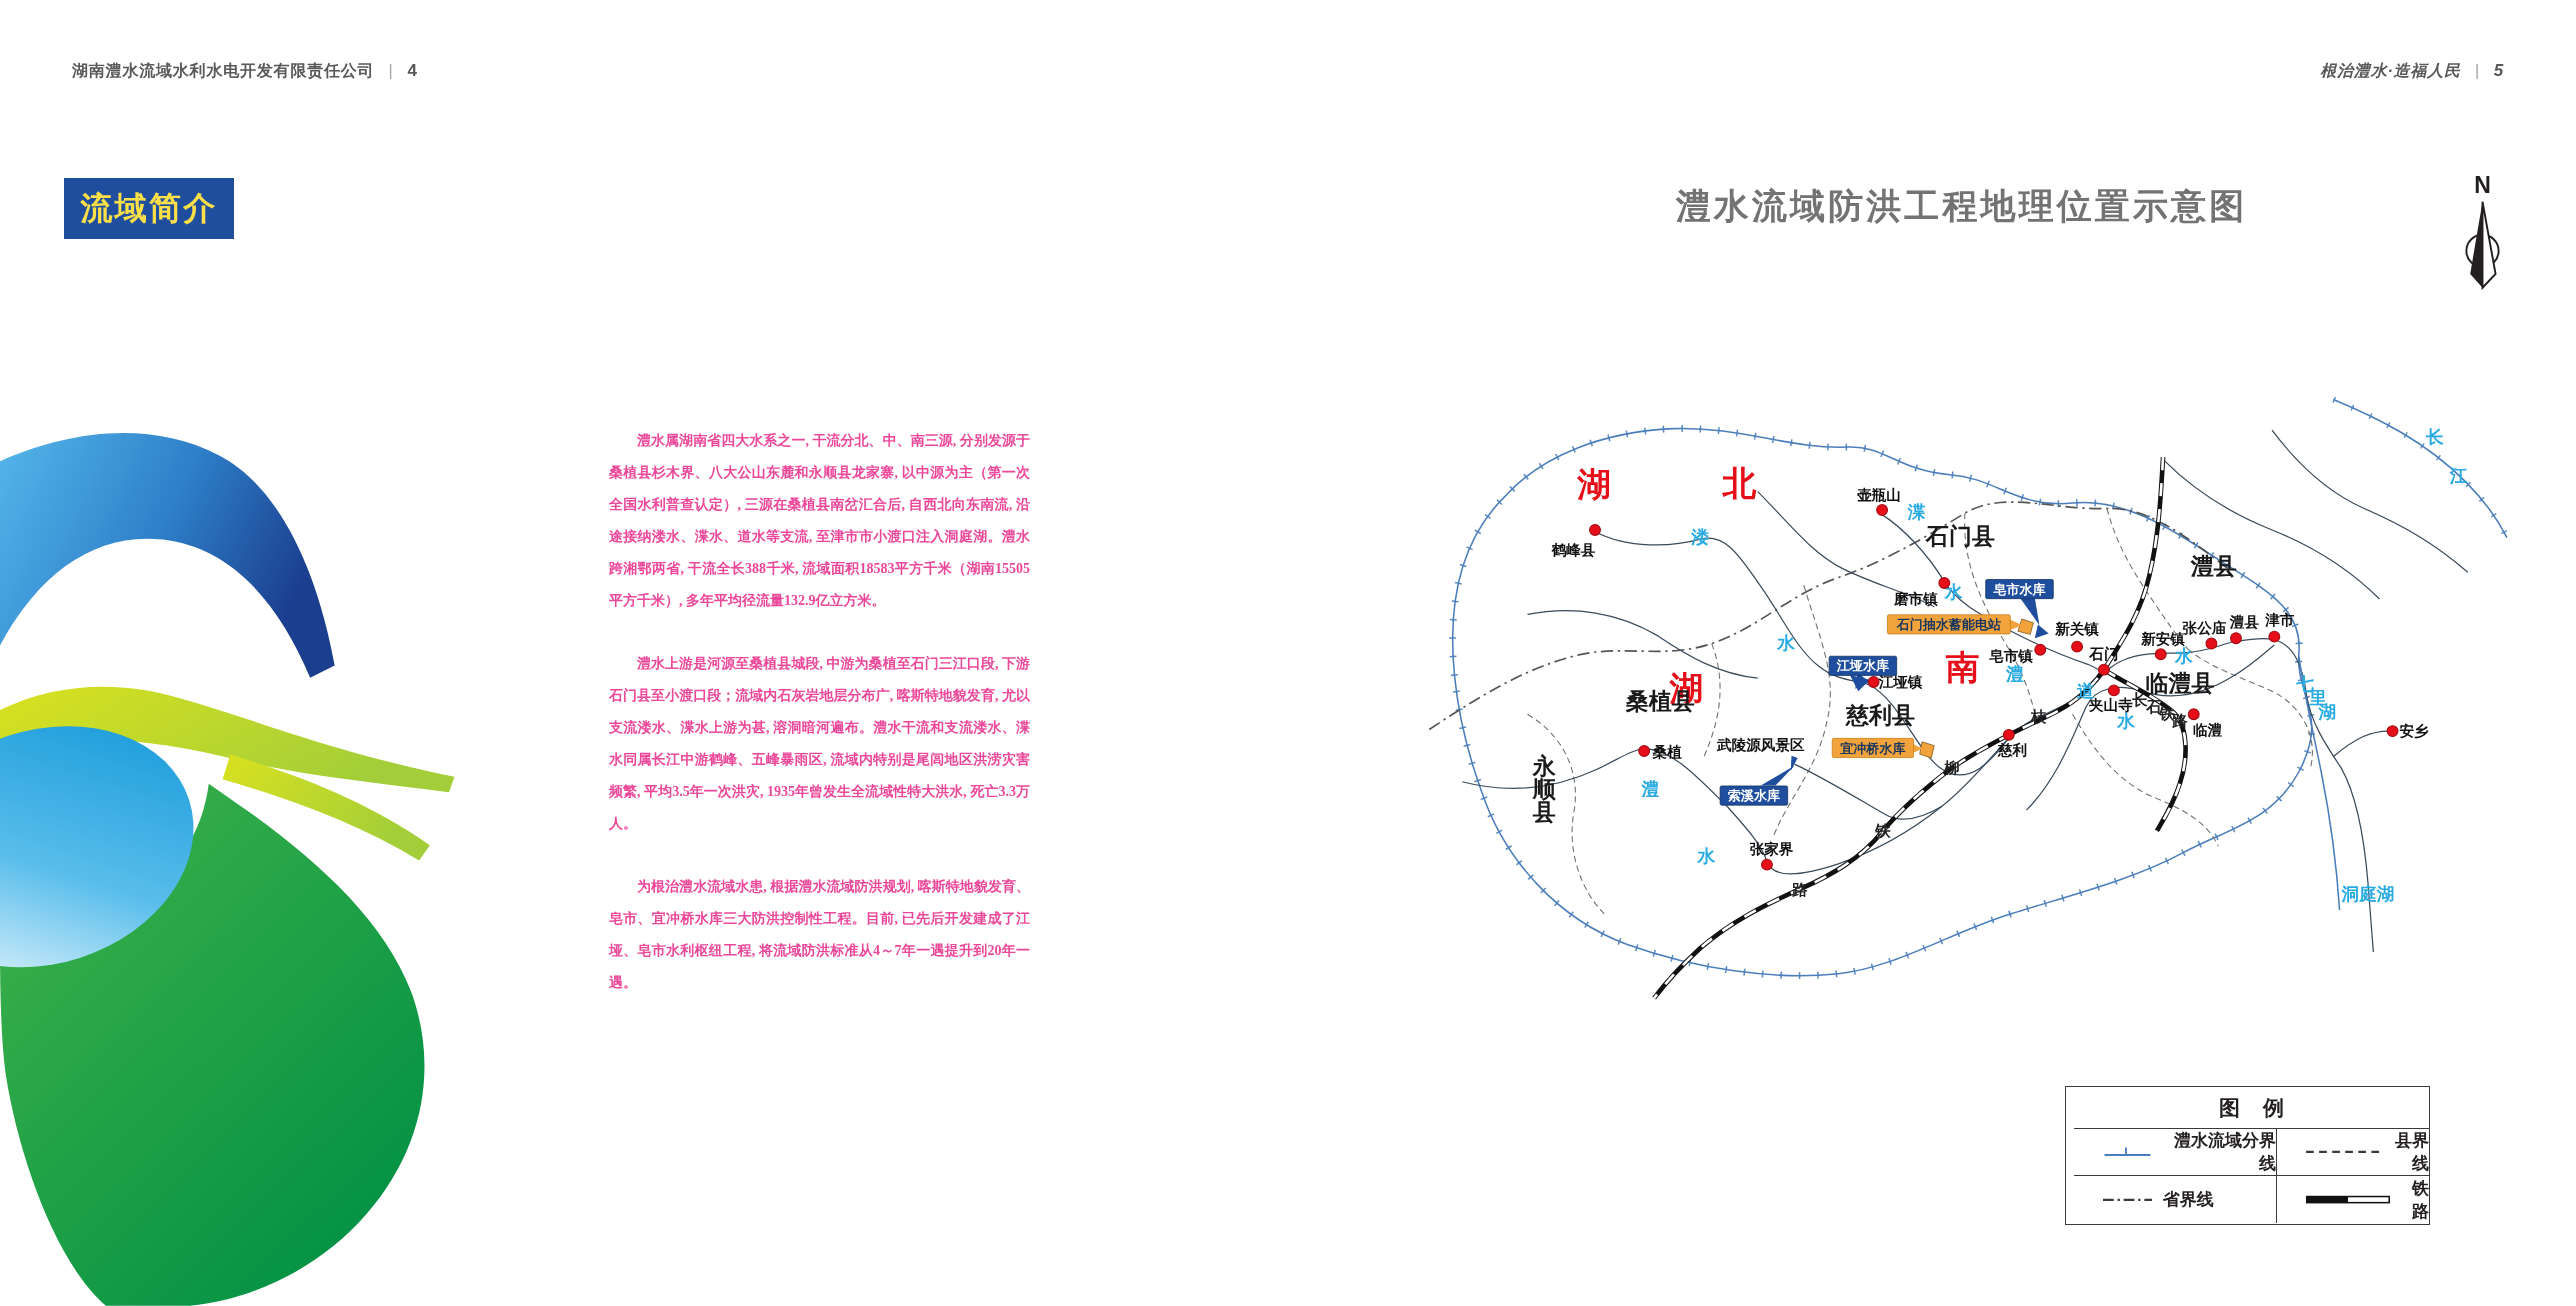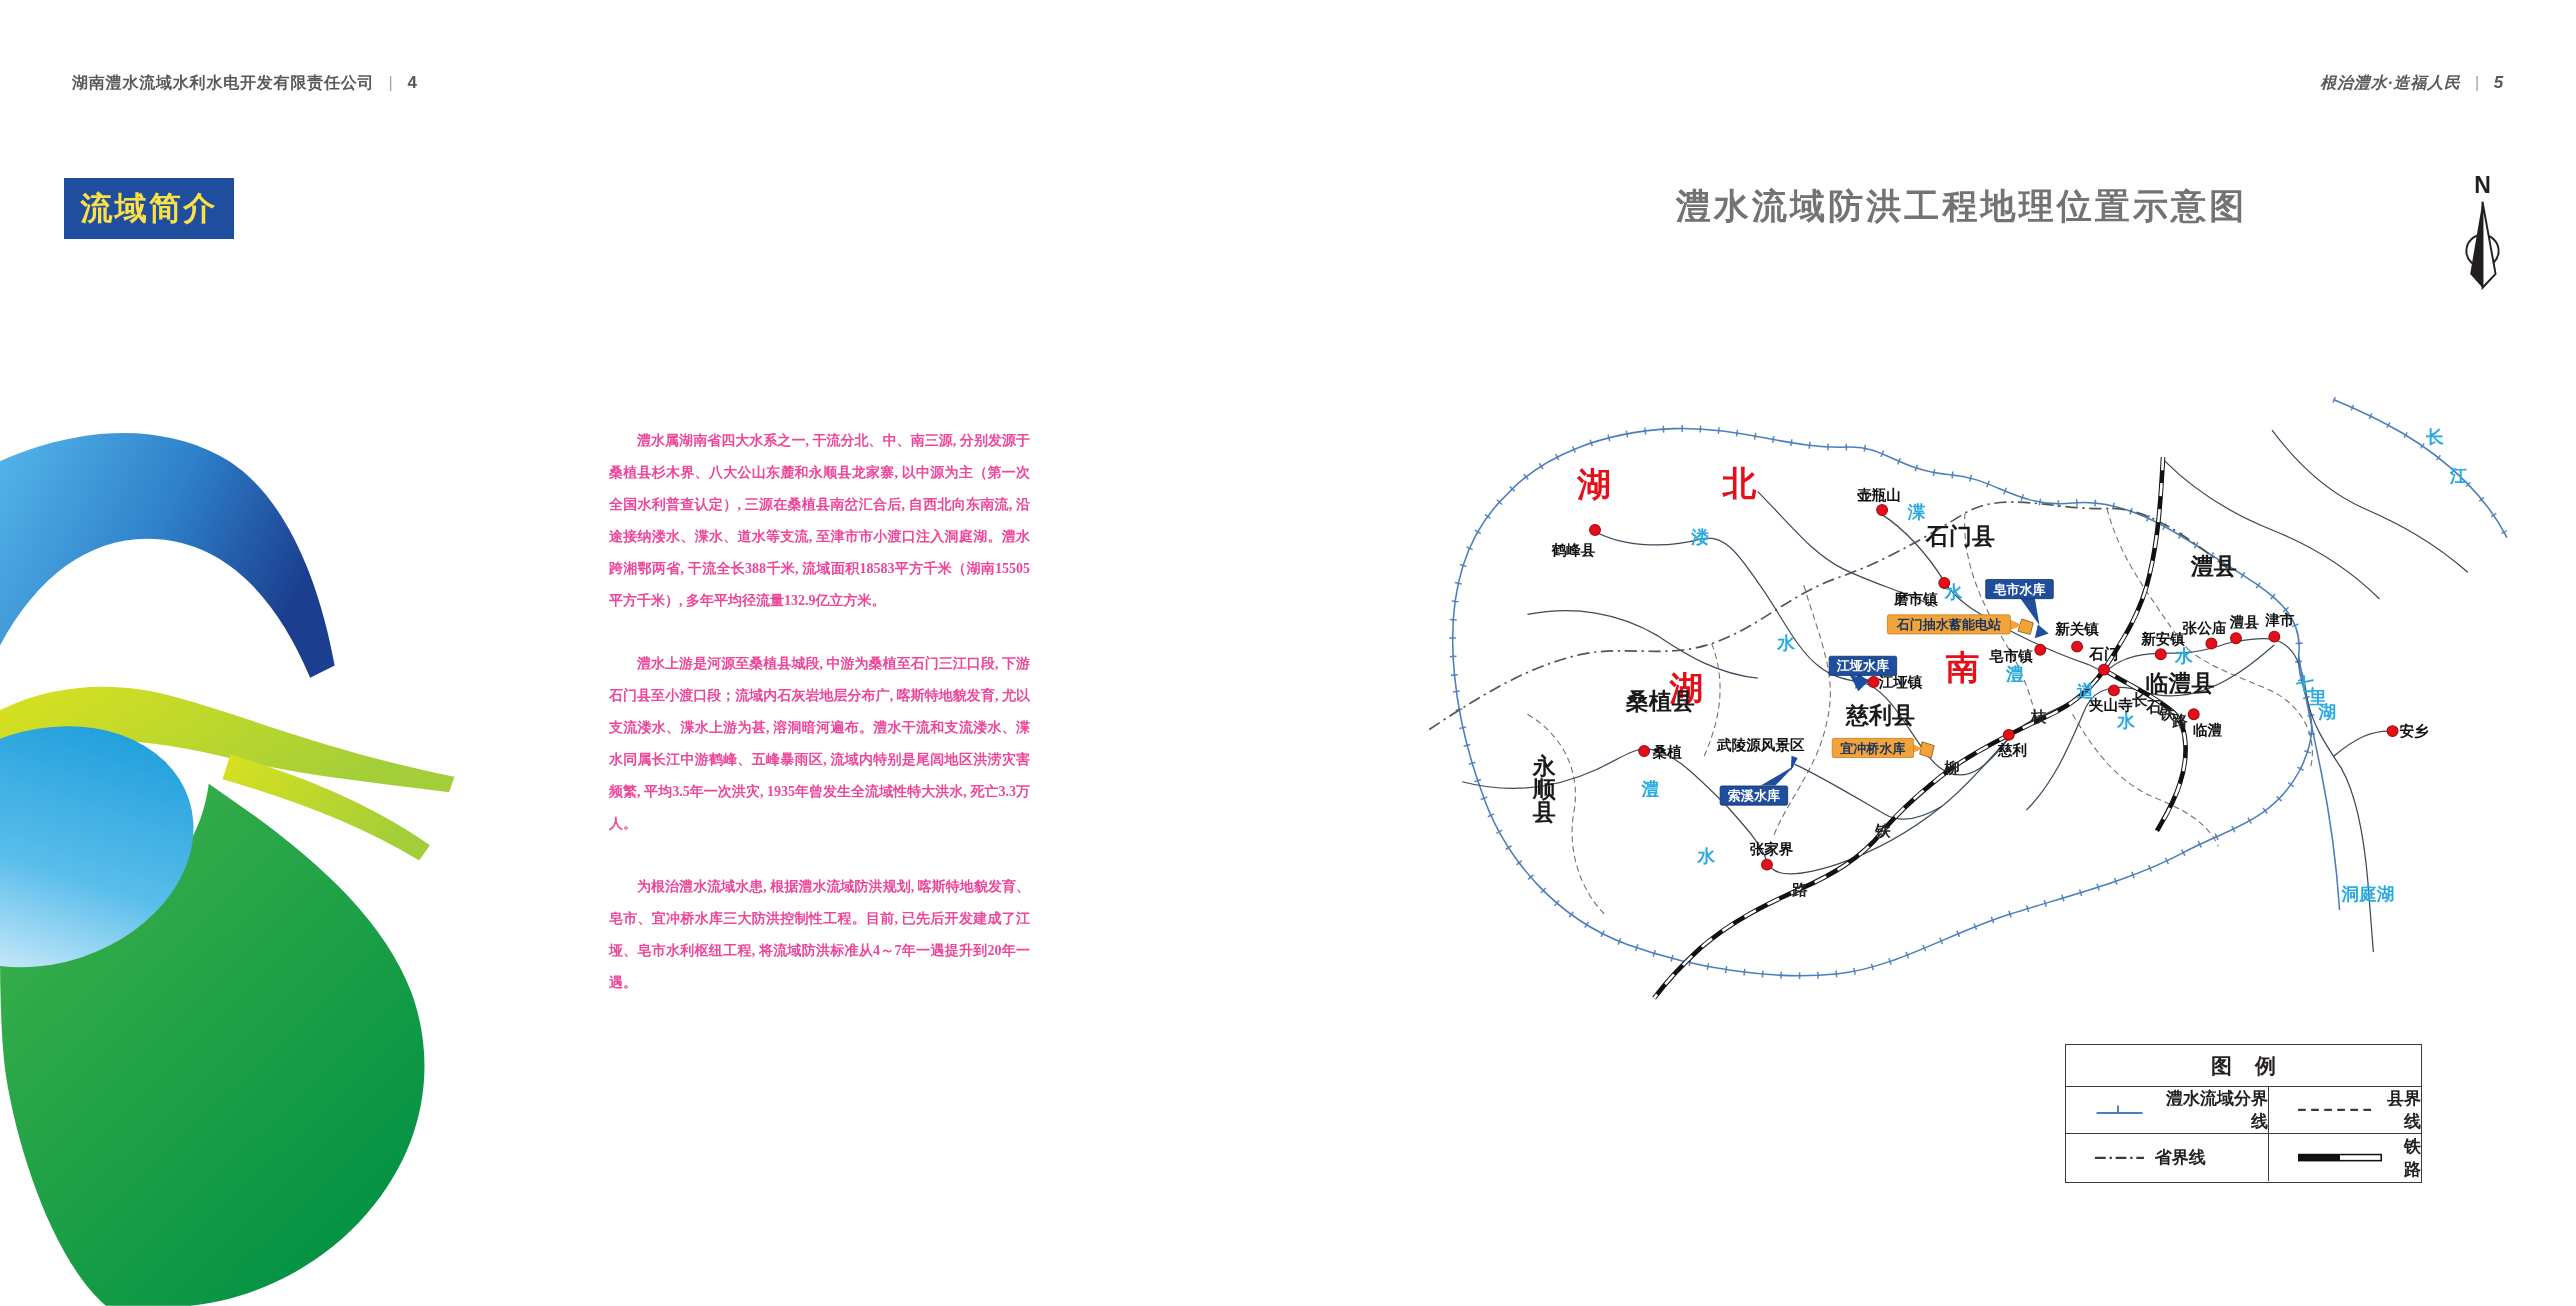--- a/index.html
+++ b/index.html
@@ -1,21 +1,21 @@
 <!DOCTYPE html>
 <html style="font-size:12.3px"><head>
 <meta charset="utf-8">
 <style>
   html,body{margin:0;padding:0;background:#ffffff;}
   body{width:2576px;height:1306px;position:relative;overflow:hidden;
        font-family:"Liberation Sans","DejaVu Sans",sans-serif;}
   .page{position:absolute;inset:0;background:#ffffff;}
 
   
-  .hdr{position:absolute;top:61px;font-size:16px;font-weight:bold;color:#58595b;letter-spacing:0.8px;white-space:nowrap;margin-top:12px;}
+  .hdr{position:absolute;top:61px;font-size:16px;font-weight:bold;color:#58595b;letter-spacing:0.8px;white-space:nowrap;}
   .hdr-left{left:72px;}
   .hdr-right{right:72px;text-align:right;font-style:italic;}
   .hdr .sep{color:#9fa1a4;font-weight:normal;margin:0 14px;}
   .hdr .pg{font-size:17px;}
 
   
   .section-title{position:absolute;left:64px;top:178px;width:170px;height:61px;
     background:#1e4e9d;color:#fde047;font-size:32px;font-weight:bold;
     display:flex;align-items:center;justify-content:center;letter-spacing:2.3px;}
   .bodytext{position:absolute;left:609px;top:425px;width:421px;
@@ -33,22 +33,22 @@
   .m-prov{font-size:44px;font-weight:bold;fill:#e60f19;}
   .m-county{font-size:30px;font-weight:bold;fill:#1a1a1a;}
   .m-town{font-size:19px;font-weight:bold;fill:#111111;}
   .m-poi{font-size:19px;font-weight:bold;fill:#111111;}
   .m-river{font-size:23px;font-weight:bold;fill:#29abe2;}
   .m-rail{font-size:20px;font-weight:bold;fill:#222222;}
   .m-callout-blue{font-size:17px;font-weight:bold;fill:#ffffff;}
   .m-callout-orange{font-size:17px;font-weight:bold;fill:#17355e;}
 
   
-  .legend{position:absolute;left:2065px;top:1044px;width:355px;height:137px;
-    border:1.5px solid #3a3a3a;background:#ffffff;}
+  .legend{position:absolute;left:2065px;top:1086px;width:355px;height:137px;
+    border:1.5px solid #3a3a3a;background:#ffffff;padding-left:8px;}
   .legend .ltitle{height:41px;border-bottom:1.5px solid #3a3a3a;display:flex;align-items:center;justify-content:center;
     font-size:21px;font-weight:bold;color:#231f20;letter-spacing:23px;text-indent:23px;}
   .legend .lgrid{display:grid;grid-template-columns:203px 1fr;grid-template-rows:47px 47px;text-align:right;}
   .legend .lcell{display:flex;align-items:center;gap:10.7px;padding-left:29px;
     font-size:17px;font-weight:bold;color:#231f20;}
   .legend .c1{border-right:1.5px solid #3a3a3a;border-bottom:1.5px solid #3a3a3a;}
   .legend .c2{border-bottom:1.5px solid #3a3a3a;}
   .legend .c3{border-right:1.5px solid #3a3a3a;}
   .lsym{flex:0 0 auto;}
 </style>

